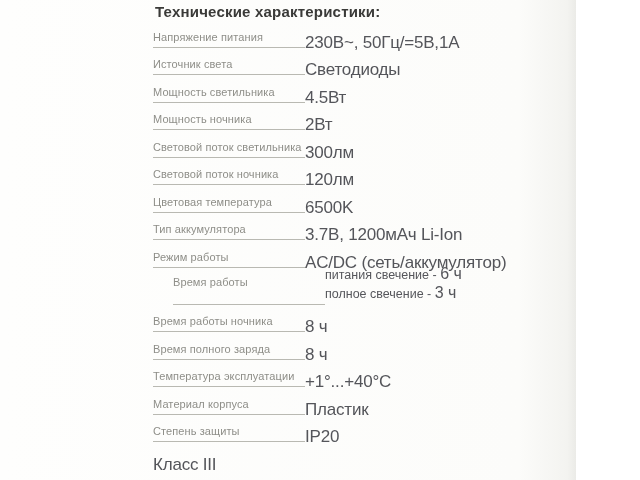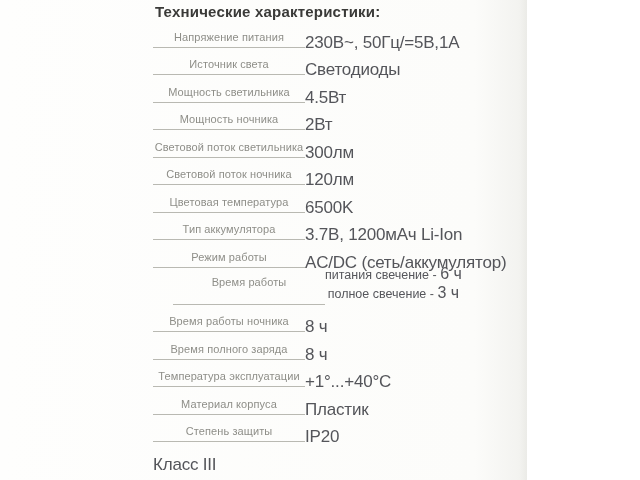--- a/index.html
+++ b/index.html
@@ -2,34 +2,34 @@
 <html><head>
 <meta charset="utf-8">
 <style>
   html, body { margin:0; padding:0; }
   body {
     width:640px; height:480px; overflow:hidden;
     font-family:"Liberation Sans", sans-serif;
     background:#ffffff;
   }
   .page {
-    position:relative; width:527px; height:480px;
+    position:relative; width:576px; height:480px;
     background:linear-gradient(90deg, #fefefd 0%, #fcfcfa 90%, #f3f3f0 98.5%, #ebebe7 100%);
   }
   .spec {
     position:absolute; left:153px; top:4px; width:345px;
   }
   .spec-title {
     margin:0 0 0 2px;
     font-size:15px; line-height:16px; font-weight:bold;
     color:#3a3a38; letter-spacing:0.2px;
   }
   .row {
     display:flex; align-items:flex-end;
-    height:27.5px; box-sizing:border-box;text-align:center;
+    height:27.5px; box-sizing:border-box;
   }
   .row.tall { height:37px; }
   .row-label {
     flex:none; width:152px; box-sizing:border-box;
     border-bottom:1px solid #b9b9b2;
     font-size:11px; line-height:12px; color:#8e8e88;
     padding-bottom:4px; letter-spacing:0.1px;
     white-space:nowrap; overflow:hidden;
   }
   .row.tall .row-label { padding-bottom:16px;margin-left:20px; }

